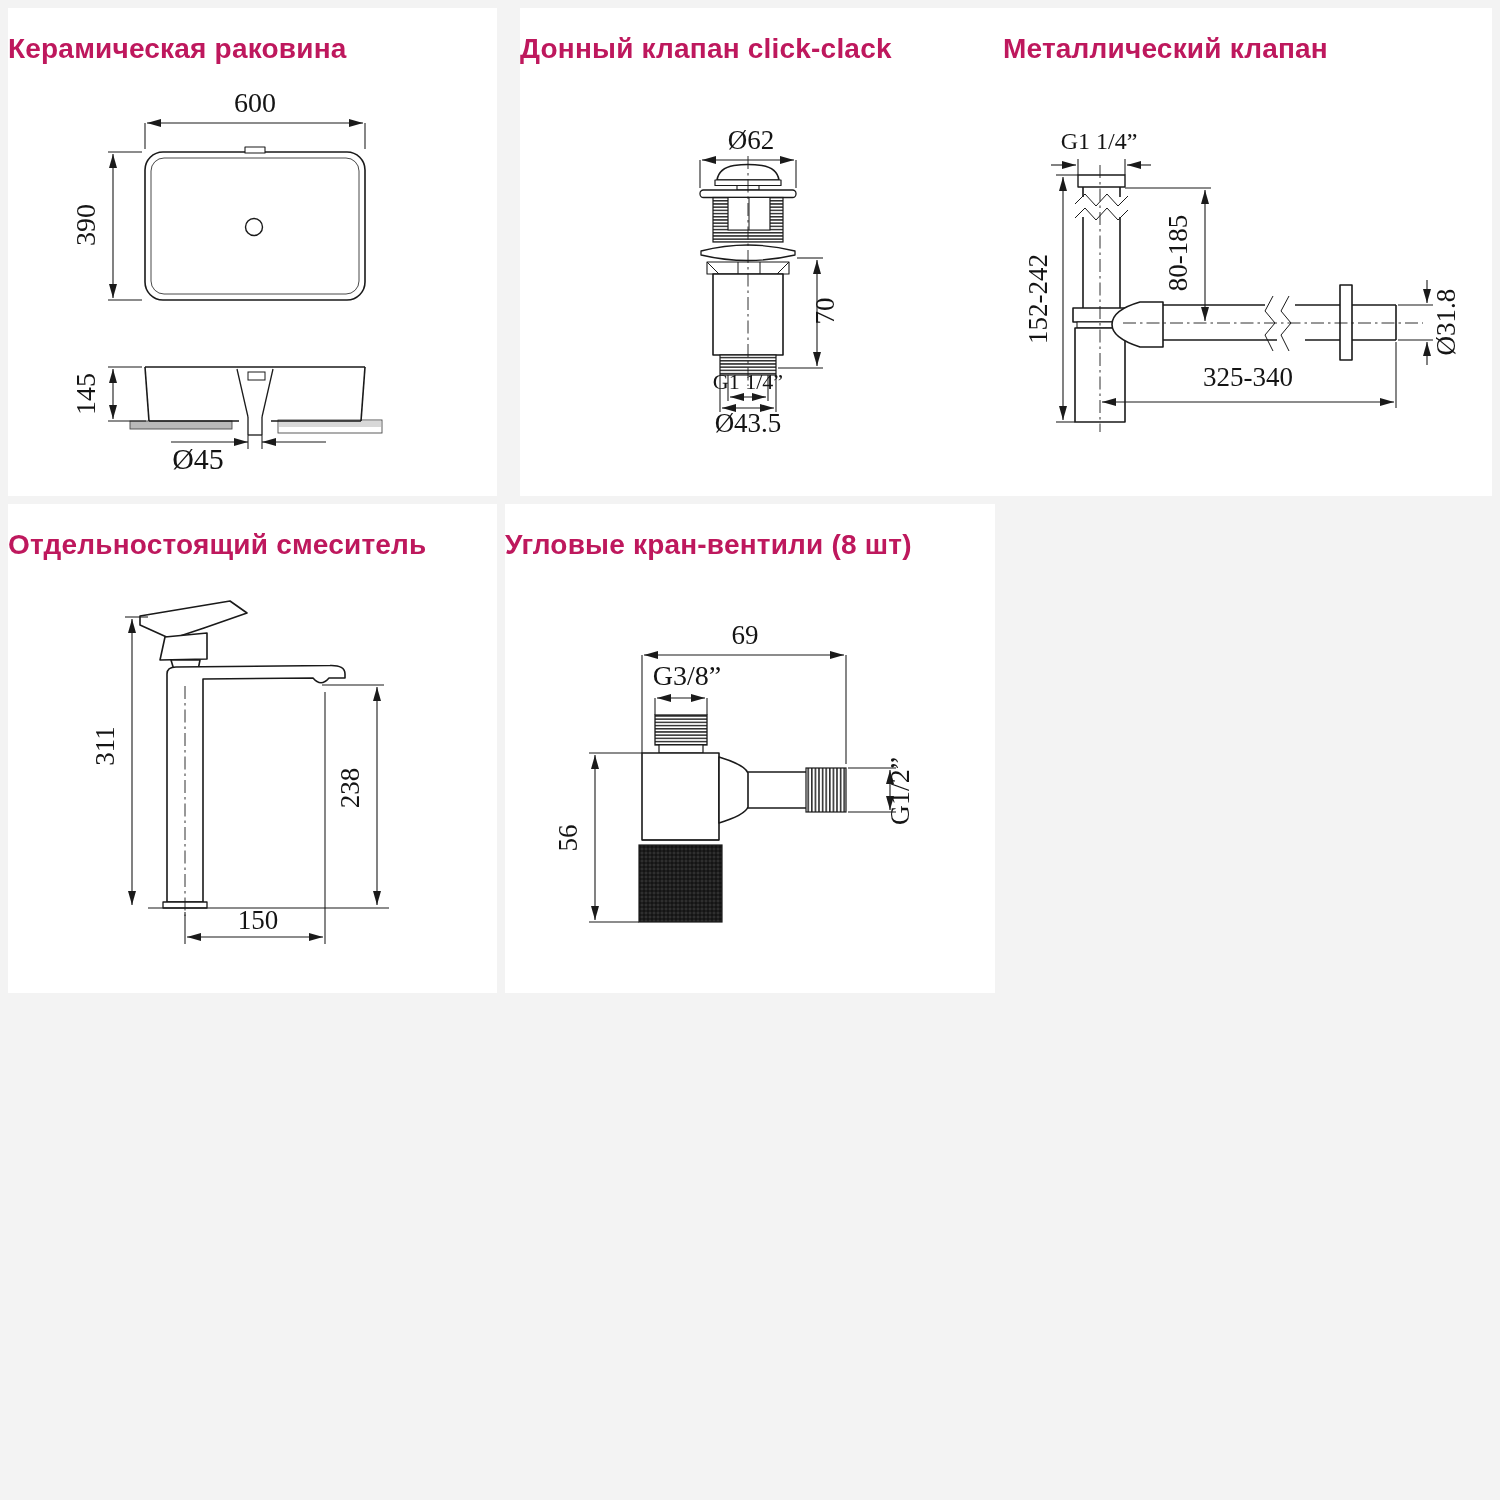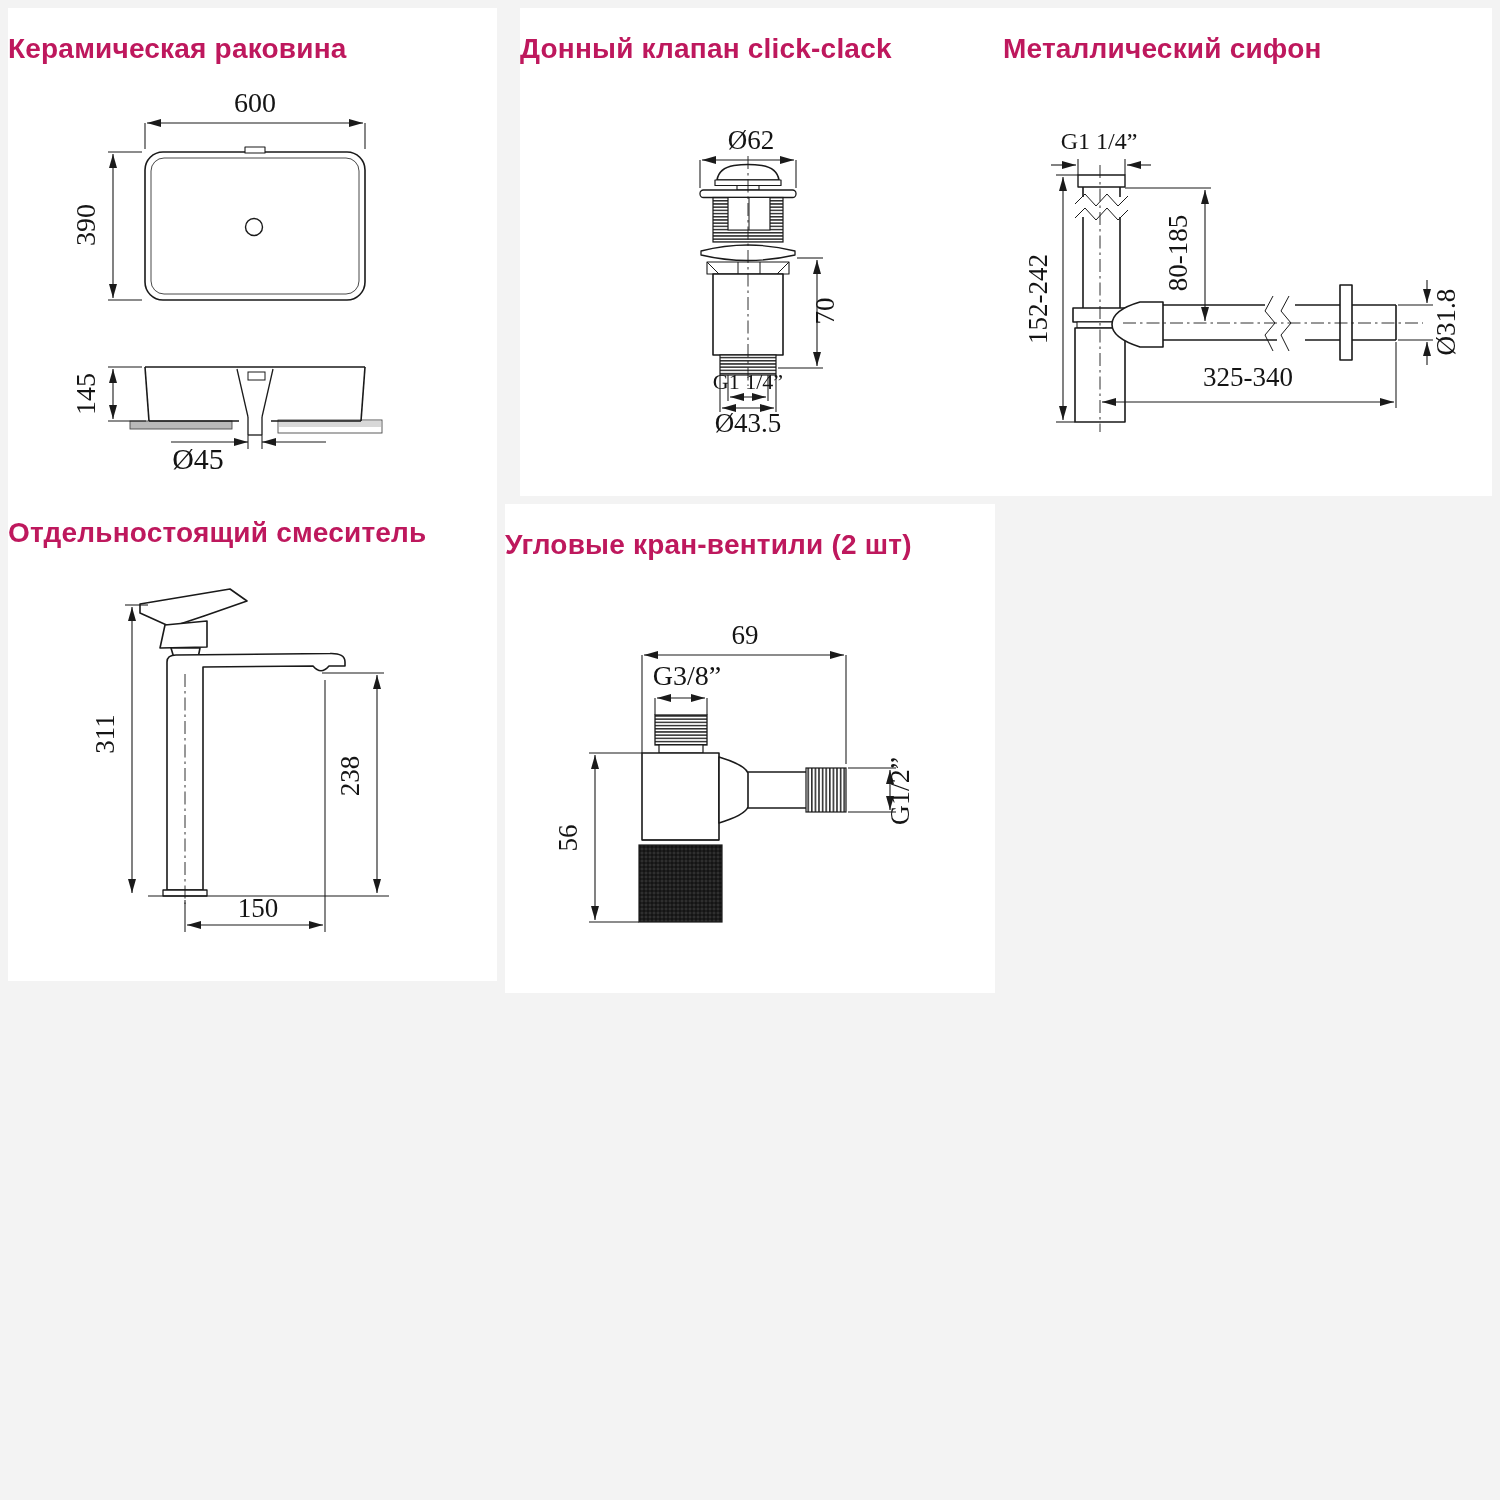--- a/index.html
+++ b/index.html
@@ -148,21 +148,21 @@
       <line x1="210" y1="389" x2="246" y2="389" class="dim"></line>
 
       <line x1="200" y1="367" x2="200" y2="404" class="ext"></line>
       <line x1="256" y1="367" x2="256" y2="404" class="ext"></line>
       <line x1="202" y1="400" x2="254" y2="400" class="dim"></line>
       <text class="d" x="228" y="424" text-anchor="middle">Ø43.5</text>
     </svg>
   </div>
 
   <div class="panel" style="left:1003px;top:8px;width:489px;height:488px;">
-    <div class="panel-title">Металлический сифон</div>
+    <div class="panel-title">Металлический клапан</div>
     <svg class="draw" viewBox="0 0 489 488">
       <g>
 
         <line x1="80" y1="179" x2="80" y2="189" class="ol"></line>
         <line x1="117" y1="179" x2="117" y2="189" class="ol"></line>
         <line x1="80" y1="209" x2="80" y2="300" class="ol"></line>
         <line x1="117" y1="209" x2="117" y2="300" class="ol"></line>
         <path d="M72 196 L82 186 L93 198 L104 186 L115 198 L125 188" class="thin"></path>
         <path d="M72 210 L82 200 L93 212 L104 200 L115 212 L125 202" class="thin"></path>
 
@@ -209,21 +209,21 @@
       <line x1="424" y1="272" x2="424" y2="295" class="dime"></line>
       <line x1="424" y1="357" x2="424" y2="334" class="dime"></line>
       <text class="d" x="452" y="314" text-anchor="middle" transform="rotate(-90 452 314)">Ø31.8</text>
 
       <line x1="393" y1="334" x2="393" y2="400" class="ext"></line>
       <line x1="99" y1="394" x2="391" y2="394" class="dim"></line>
       <text class="d" x="245" y="378" text-anchor="middle">325-340</text>
     </svg>
   </div>
 
-  <div class="panel" style="left:8px;top:492px;width:489px;height:489px;">
+  <div class="panel" style="left:8px;top:504px;width:489px;height:489px;">
     <div class="panel-title">Отдельностоящий смеситель</div>
     <svg class="draw" viewBox="0 0 489 489">
       <g>
 
         <path d="M132 112 L222 97 L239 109 L196 124 L163 135 L132 121 Z" class="olf"></path>
         <path d="M157 133 L199 129 L199 155 L152 156 Z" class="olf"></path>
         <path d="M163 156 L192 156 L190 166 L166 166 Z" class="olf"></path>
 
         <path d="M159 398 L159 170 Q159 163 168 163 L322 161.5 Q337 161 337 170 L337 174 L321 174 Q313 183.5 305 174 L195 175 L195 398 Z" class="olf"></path>
 
@@ -243,21 +243,21 @@
       <text class="d" x="351" y="284" text-anchor="middle" transform="rotate(-90 351 284)">238</text>
 
       <line x1="317" y1="188" x2="317" y2="440" class="ext"></line>
       <line x1="177" y1="408" x2="177" y2="440" class="ext"></line>
       <line x1="179" y1="433" x2="315" y2="433" class="dim"></line>
       <text class="d" x="250" y="425" text-anchor="middle">150</text>
     </svg>
   </div>
 
   <div class="panel" style="left:505px;top:504px;width:490px;height:489px;">
-    <div class="panel-title">Угловые кран-вентили (2 шт)</div>
+    <div class="panel-title">Угловые кран-вентили (8 шт)</div>
     <svg class="draw" viewBox="0 0 490 489">
       <g>
 
         <rect x="150" y="211" width="52" height="30" fill="url(#thrH)" stroke="#1a1a1a" stroke-width="1.3"></rect>
         <rect x="154" y="241" width="44" height="8" class="olf" style="stroke-width:1.2"></rect>
 
         <rect x="137" y="249" width="77" height="87" class="olf"></rect>
         <line x1="137" y1="336" x2="214" y2="336" class="ol" style="stroke-width:1.1"></line>
 
         <rect x="134" y="341" width="83" height="77" fill="url(#knurl)" stroke="#1a1a1a" stroke-width="1.2"></rect>

